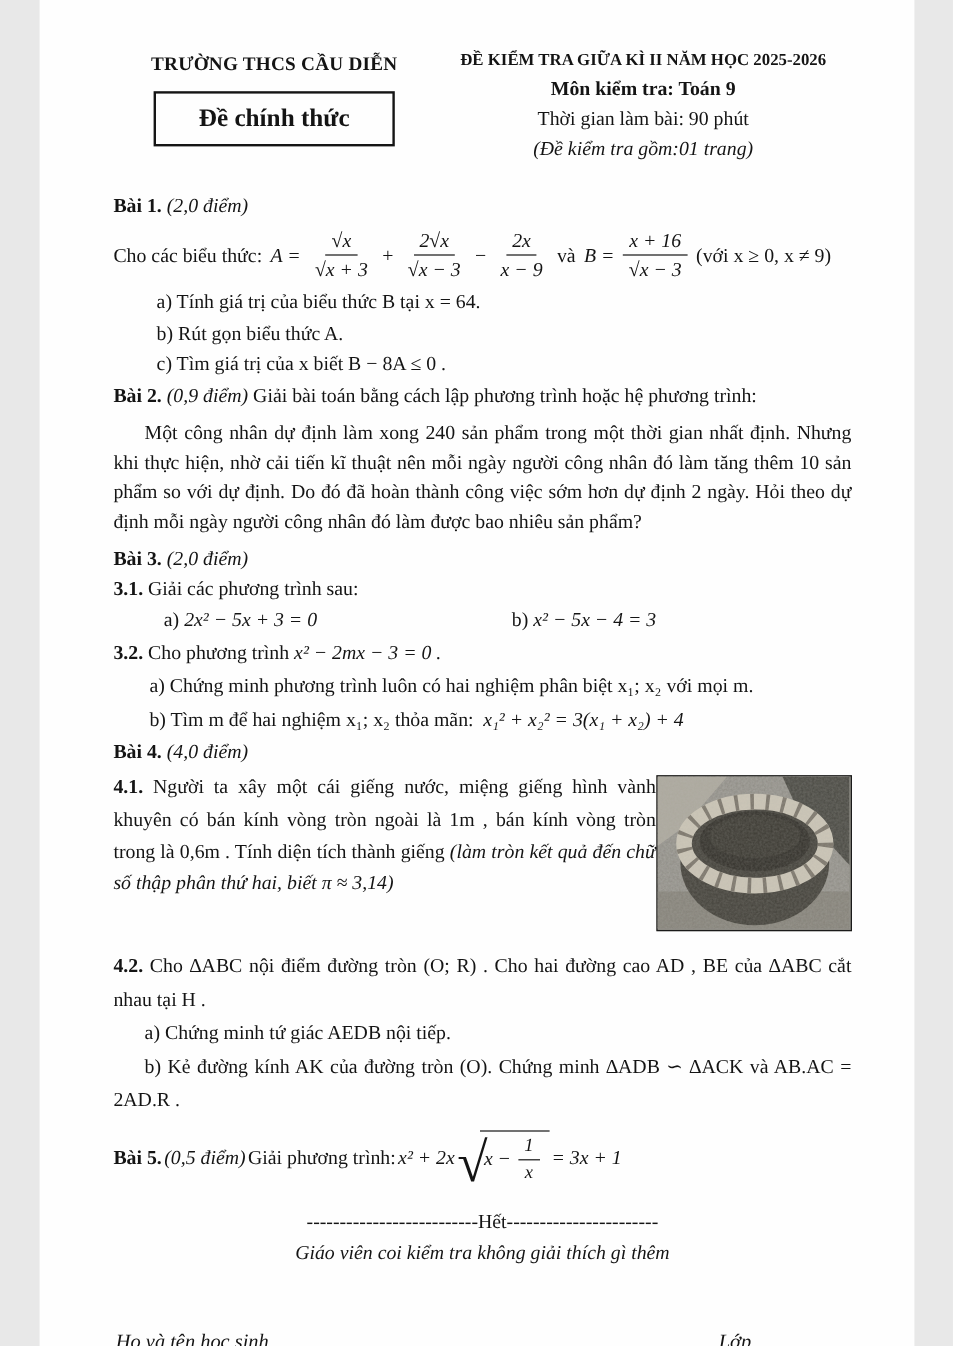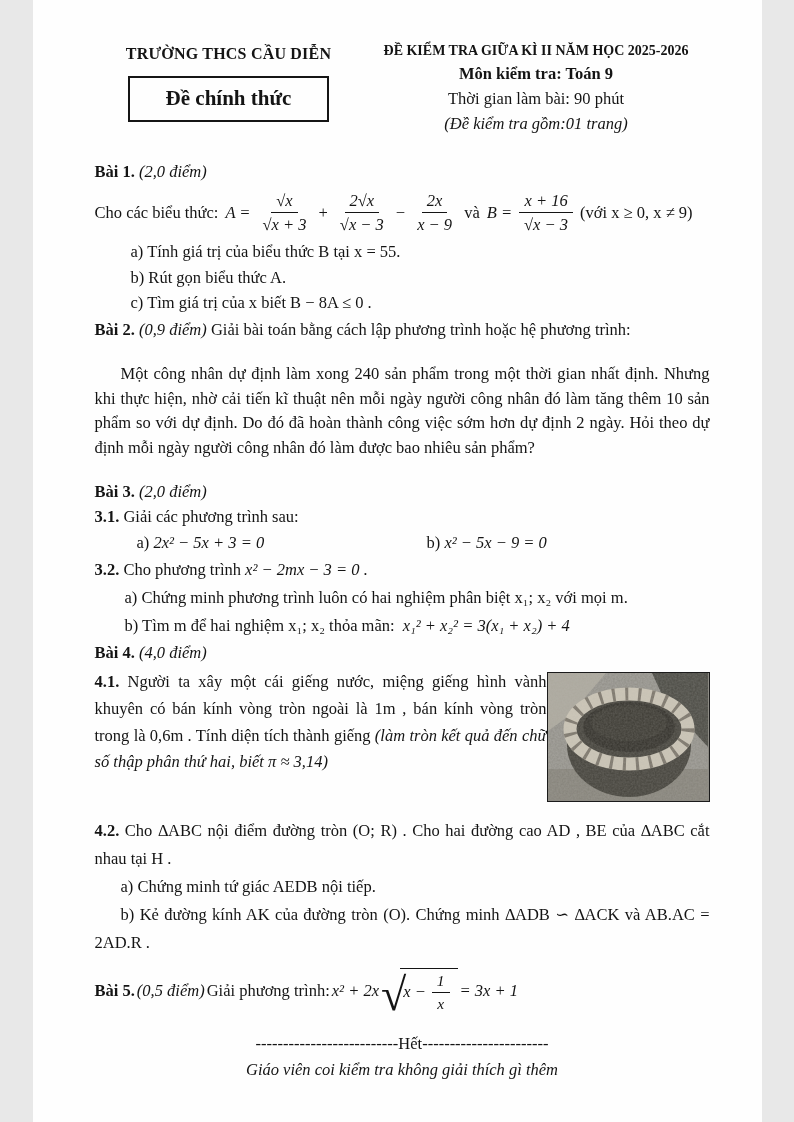--- a/index.html
+++ b/index.html
@@ -23,21 +23,21 @@
   .subject{font-weight:bold; margin-top:1px;}
   .pages-note{font-style:italic;}
   
   .sec-head{margin-top:2px;}
   .formula-row{display:flex; align-items:center; gap:7px; margin:5px 0 4px; white-space:nowrap;}
   .frac{display:inline-flex; flex-direction:column; align-items:center; line-height:1.3; font-style:italic;}
   .frac .num{padding:0 5px 1px; border-bottom:1.4px solid #141414;}
   .frac .den{padding:1px 5px 0;}
   .p1-items p{padding-left:36px; margin:1px 0;}
   
-  .para{text-align:justify; text-indent:26px; margin:19px 0;}
+  .para{text-align:justify; text-indent:26px; margin:6px 0;}
   .noindent{text-indent:0;}
   
   .eq-row{display:flex; margin:2px 0; align-items:baseline;}
   .eq-col1{margin-left:42px; width:290px;}
   .p3-items p{margin:3px 0; padding-left:30px;}
   .p3-eqline{display:flex; gap:8px; align-items:baseline; margin:3px 0; padding-left:30px;}
   
   .p41{display:flex; margin-top:3px;}
   .p41-text{flex:1; line-height:1.62; text-align:justify;}
   .well-fig{flex:none; width:163px; height:130px; border:1.5px solid #1b1b1b; margin:3px 0 0; padding:0; background:#8d8b84;}
@@ -98,21 +98,21 @@
       </span>
       <span>và</span>
       <span class="math">B =</span>
       <span class="frac">
         <span class="num">x + 16</span>
         <span class="den">√x − 3</span>
       </span>
       <span>(với  x ≥ 0, x ≠ 9)</span>
     </div>
     <div class="p1-items">
-      <p>a) Tính giá trị của biểu thức B tại x = 55.</p>
+      <p>a) Tính giá trị của biểu thức B tại x = 64.</p>
       <p>b) Rút gọn biểu thức A.</p>
       <p>c) Tìm giá trị của x biết  B − 8A ≤ 0 .</p>
     </div>
   </section>
 
   <section>
     <p class="sec-head">
       <span class="b">Bài 2.</span>
       <span class="it">(0,9 điểm)</span>
       <span>Giải bài toán bằng cách lập phương trình hoặc hệ phương trình:</span>
@@ -129,21 +129,21 @@
       <span class="b">3.1.</span>
       <span>Giải các phương trình sau:</span>
     </p>
     <div class="eq-row">
       <span class="eq-col1">
         <span>a)</span>
         <span class="math">2x² − 5x + 3 = 0</span>
       </span>
       <span>
         <span>b)</span>
-        <span class="math">x² − 5x − 9 = 0</span>
+        <span class="math">x² − 5x − 4 = 3</span>
       </span>
     </div>
     <p>
       <span class="b">3.2.</span>
       <span>Cho phương trình</span>
       <span class="math">x² − 2mx − 3 = 0 .</span>
     </p>
     <div class="p3-items">
       <p>a) Chứng minh phương trình luôn có hai nghiệm phân biệt  x₁;  x₂ với mọi m.</p>
     </div>

